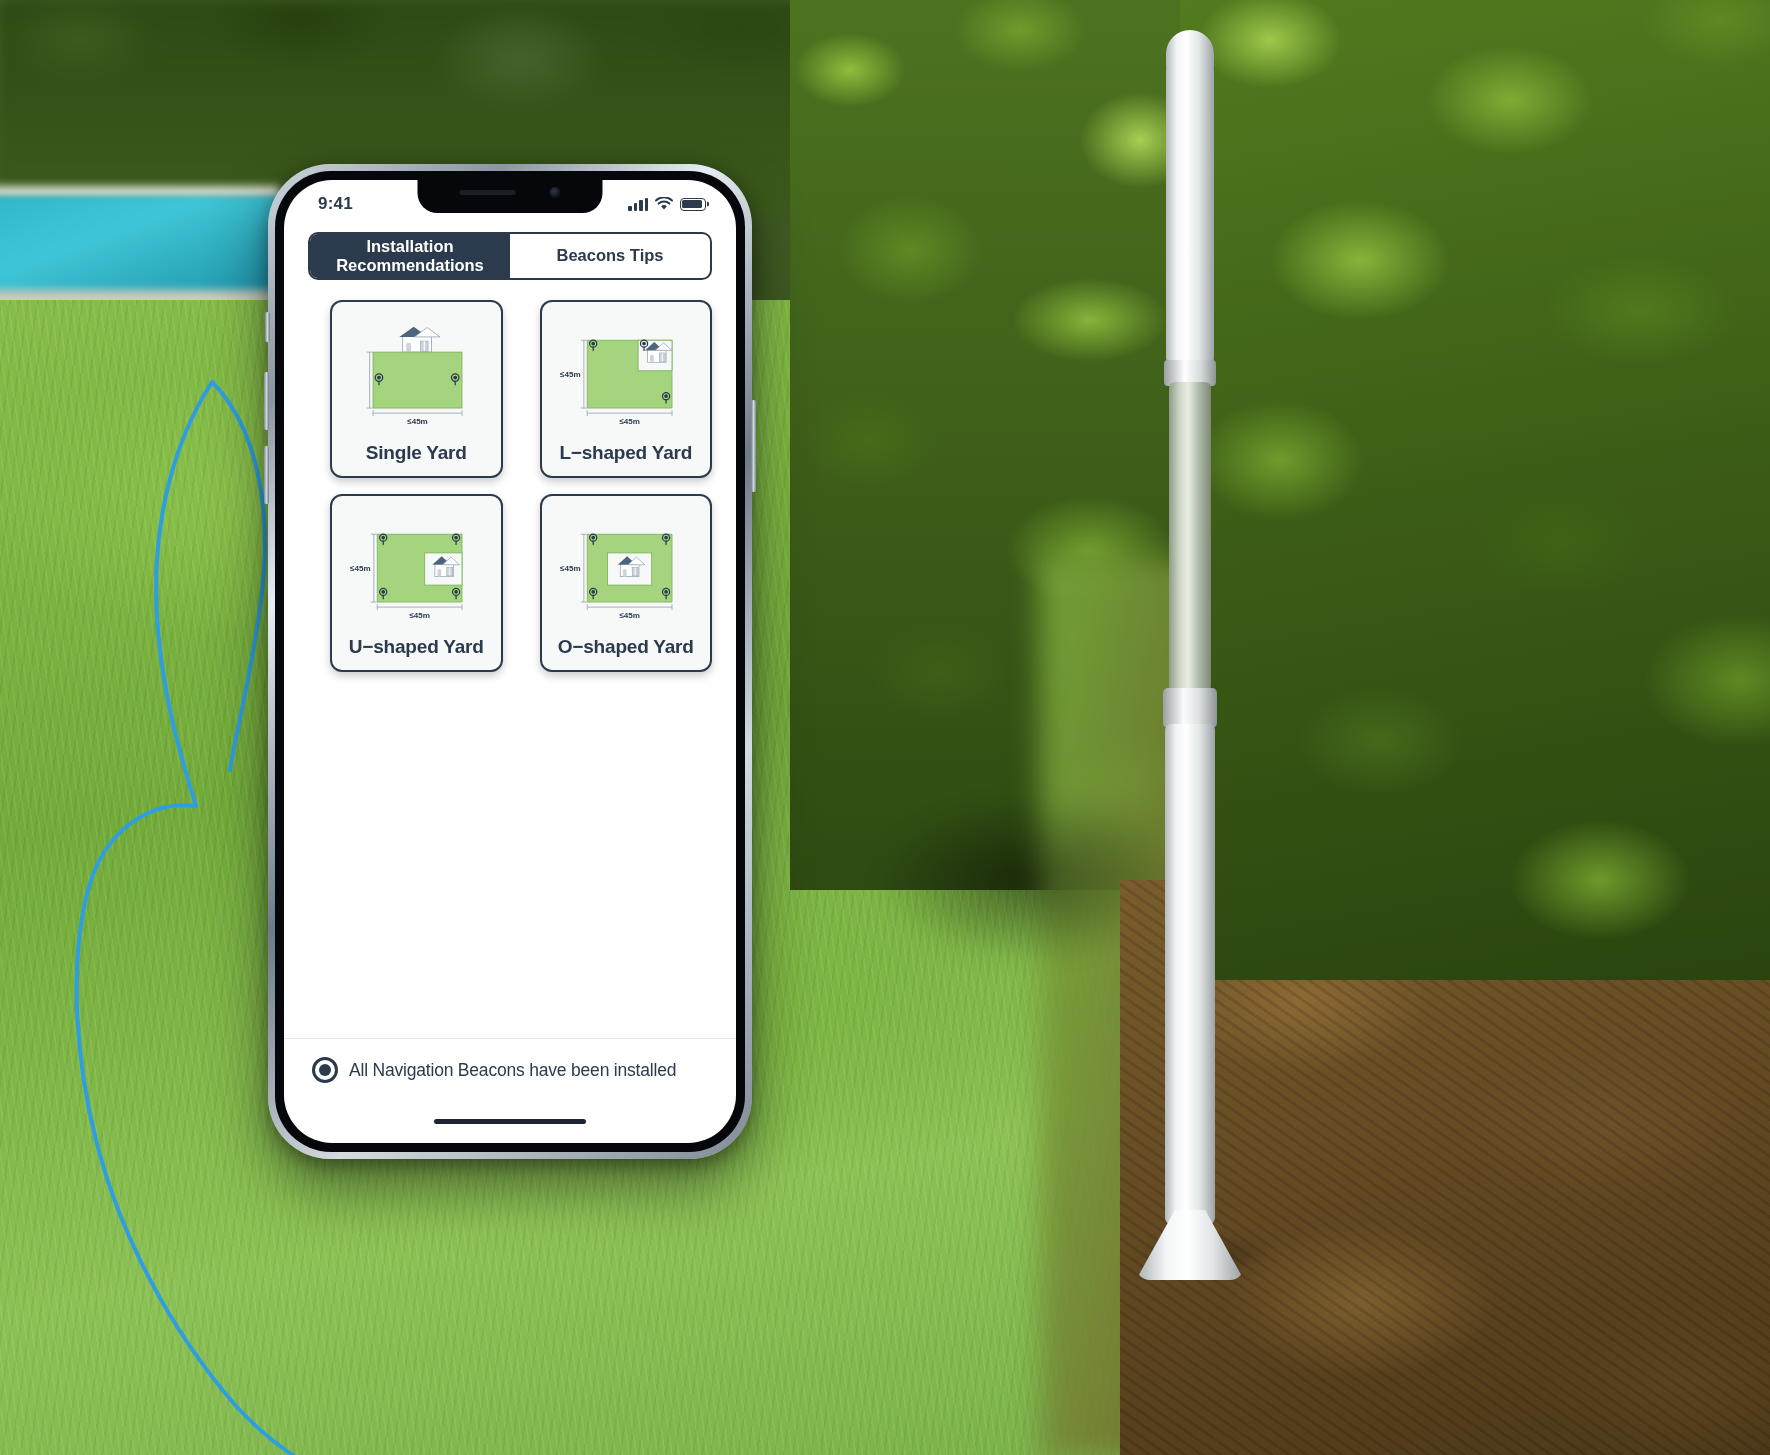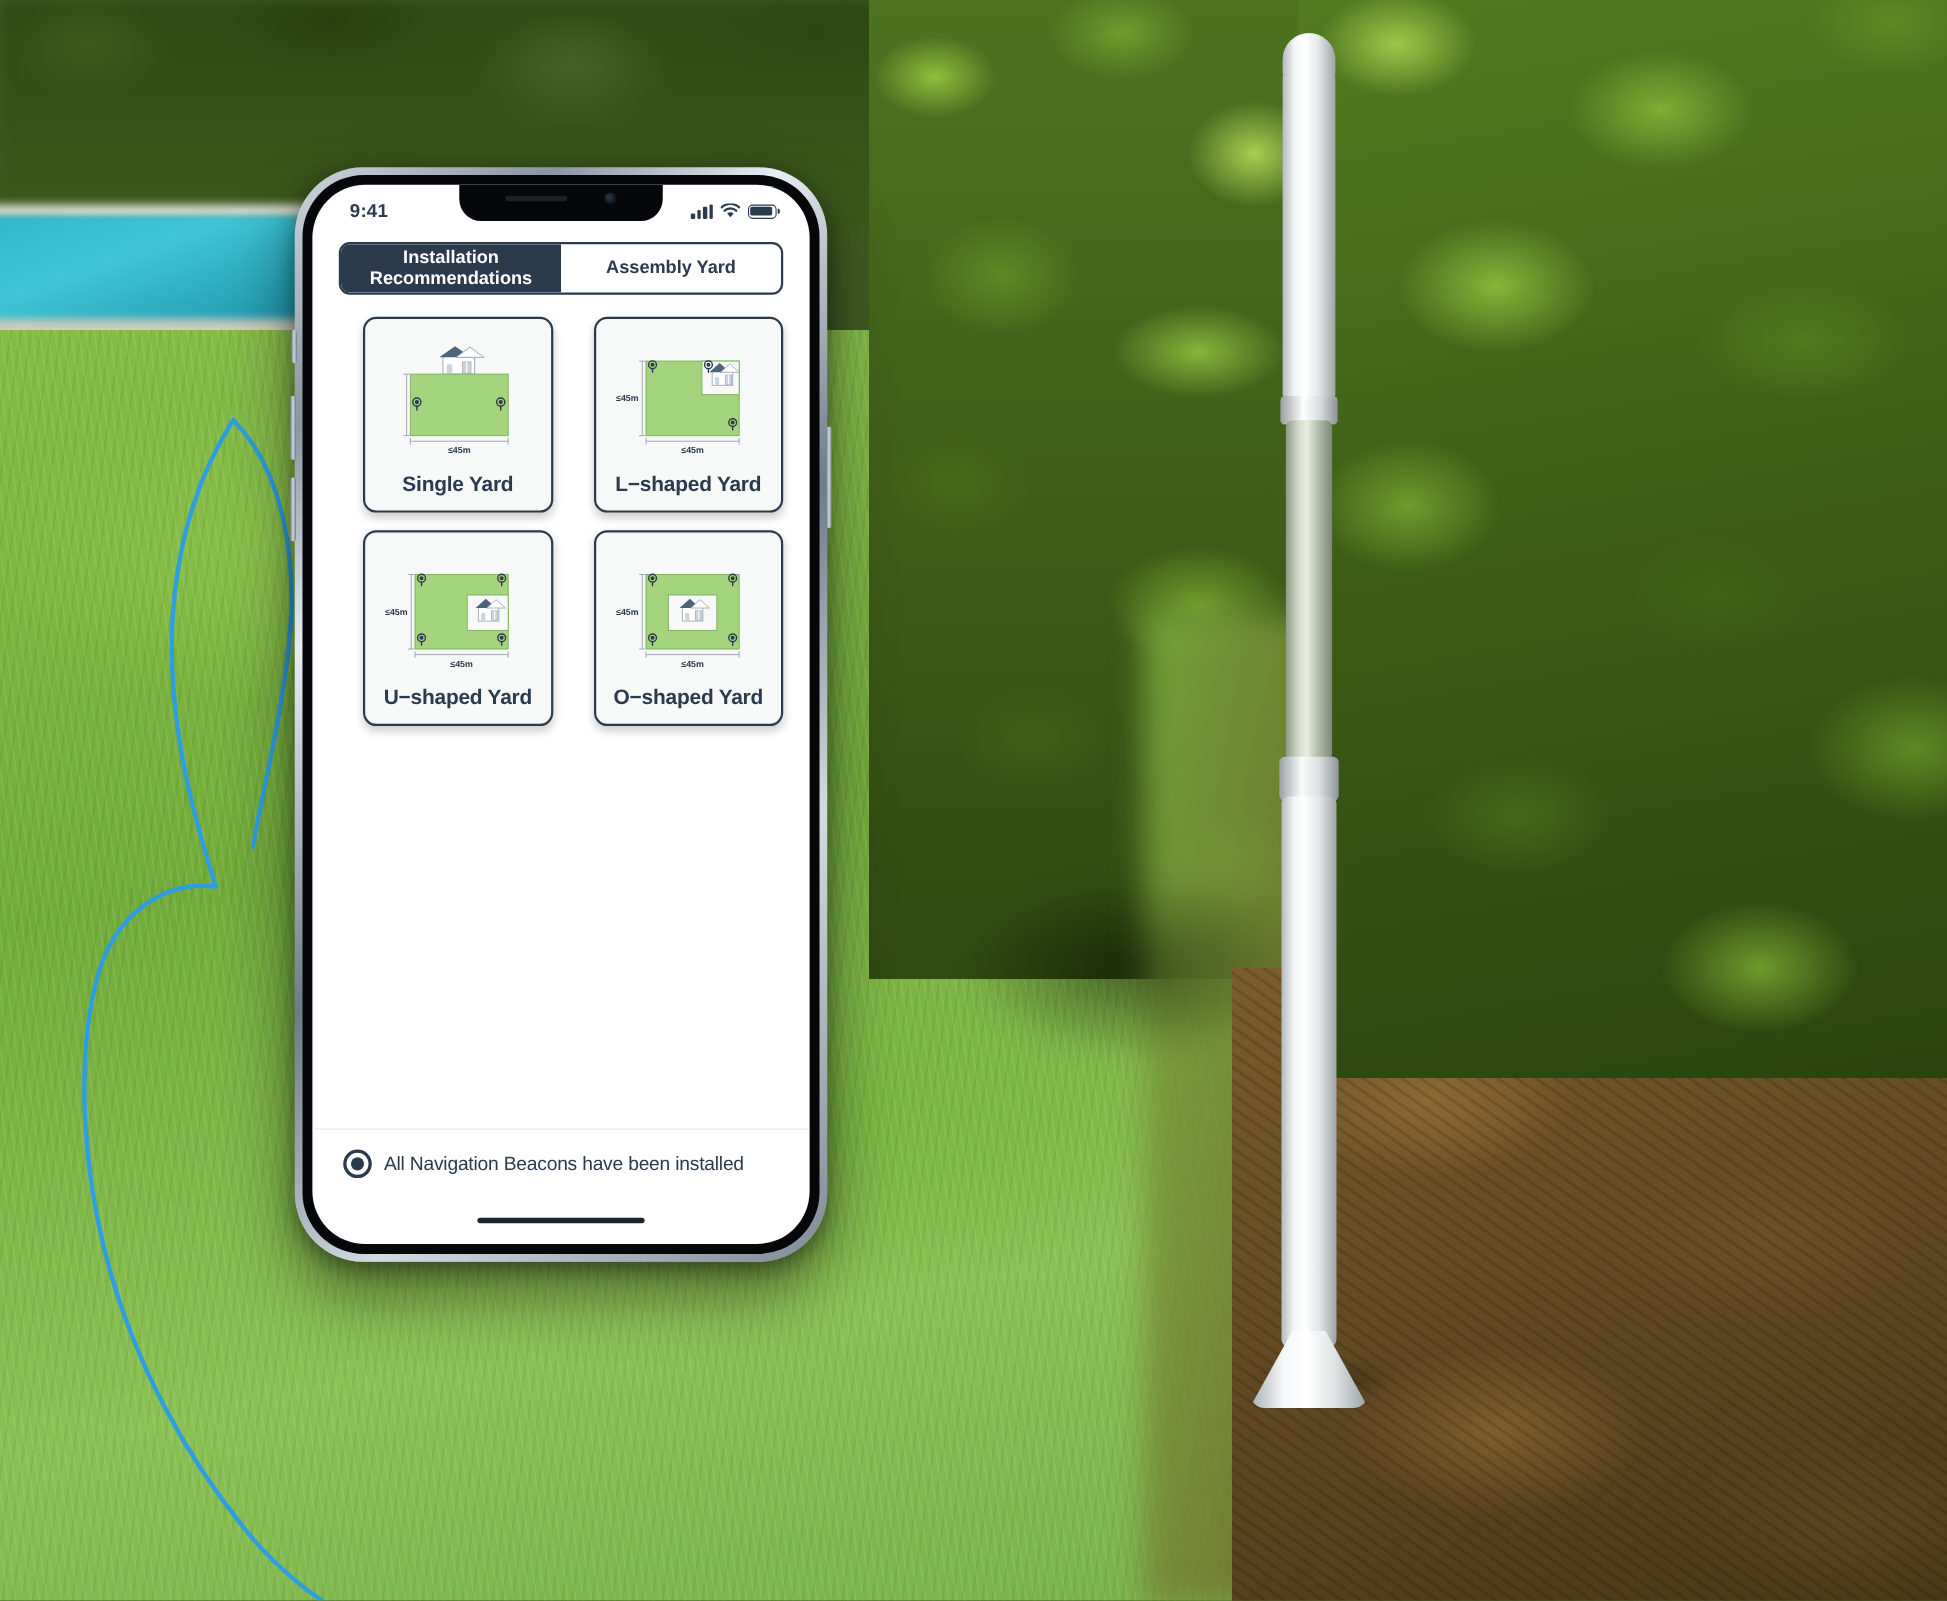--- a/index.html
+++ b/index.html
@@ -169,21 +169,21 @@
   .pole-shadow{ position:absolute; left:1110px; top:1230px; width:190px; height:48px;
                 background: radial-gradient(ellipse 95px 24px at 95px 24px, rgba(0,0,0,.40), transparent 70%);
                 filter: blur(7px); }
 
   
   .hand-svg { position:absolute; left:0; top:330px; width:960px; height:1125px; pointer-events:none; }
 
   
   .phone {
     position: absolute;
-    left: 268px; top: 152px;
+    left: 268px; top: 164px;
     width: 484px; height: 995px;
     border-radius: 62px;
     background: linear-gradient(135deg, #cfd6dc 0%, #8a96a1 16%, #e7edf2 30%, #6e7b88 52%, #d3dae0 72%, #7f8b97 100%);
     padding: 7px;
     box-shadow: 0 28px 60px rgba(0,0,0,.45), 0 6px 18px rgba(0,0,0,.35);
   }
   .phone-inner {
     width: 100%; height: 100%;
     border-radius: 56px;
     background: #05070a;
@@ -413,21 +413,21 @@
           </svg>
           <div class="battery">
               <span></span>
             </div>
         </div>
       </div>
 
 
       <div class="tabs">
         <div class="tab active">Installation Recommendations</div>
-        <div class="tab">Assembly Yard</div>
+        <div class="tab">Beacons Tips</div>
       </div>
 
       <div class="content">
         <div class="grid">
 
           <div class="card">
             <svg class="card-art" viewBox="0 0 180 126">
 
               <g>
                 <rect x="74" y="16" width="34" height="20" fill="#ffffff" stroke="#9aa6b3" stroke-width="1"></rect>

